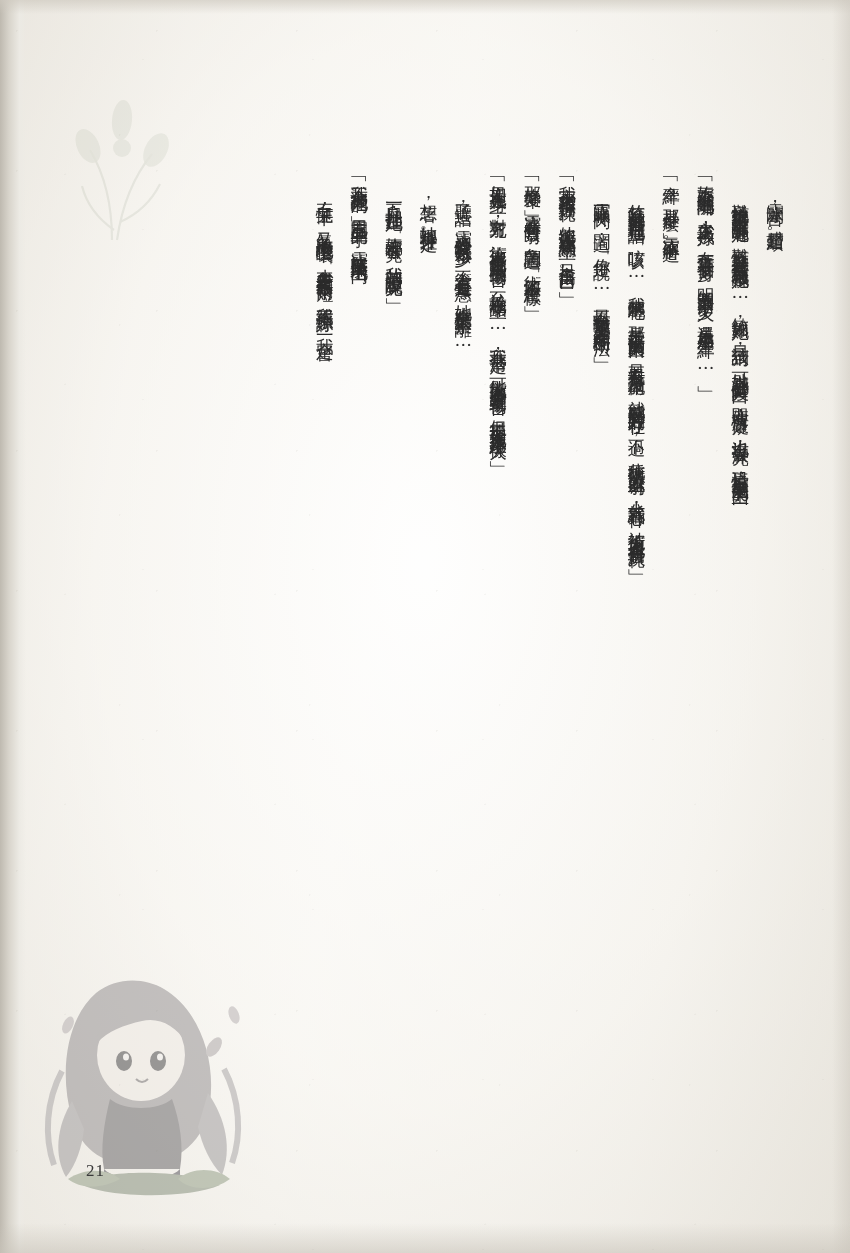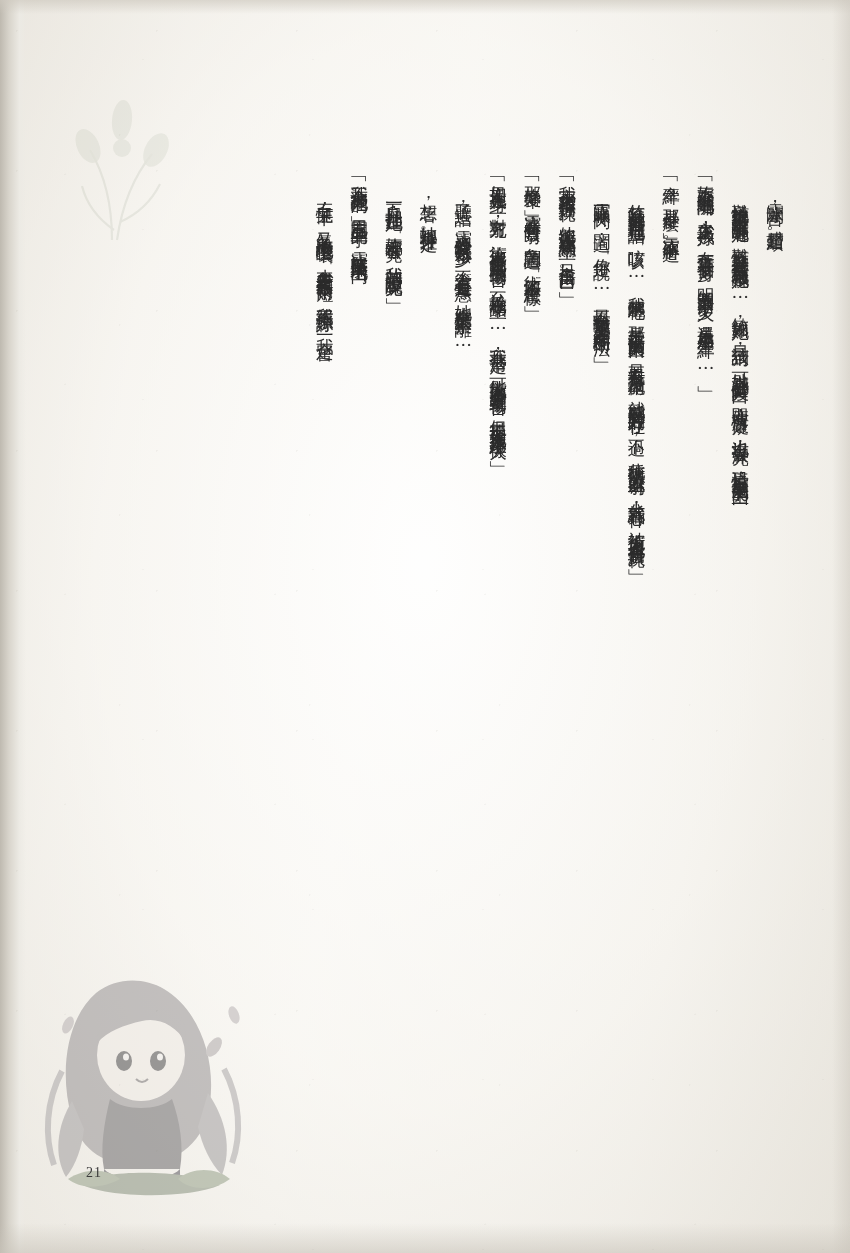--- a/index.html
+++ b/index.html
@@ -99,21 +99,21 @@
   }
   .line {
     display: block;
     height: 100%;
   }
 
   .page-number {
     position: absolute;
     left: 86px;
     bottom: 72px;
-    font-size: 14px;
+    font-size: 17px;
     color: #3a3a3a;
     letter-spacing: 1px;
     font-family: "Liberation Serif", serif;
   }
 
   
   .noise {
     position: absolute;
     inset: 0;
     pointer-events: none;

